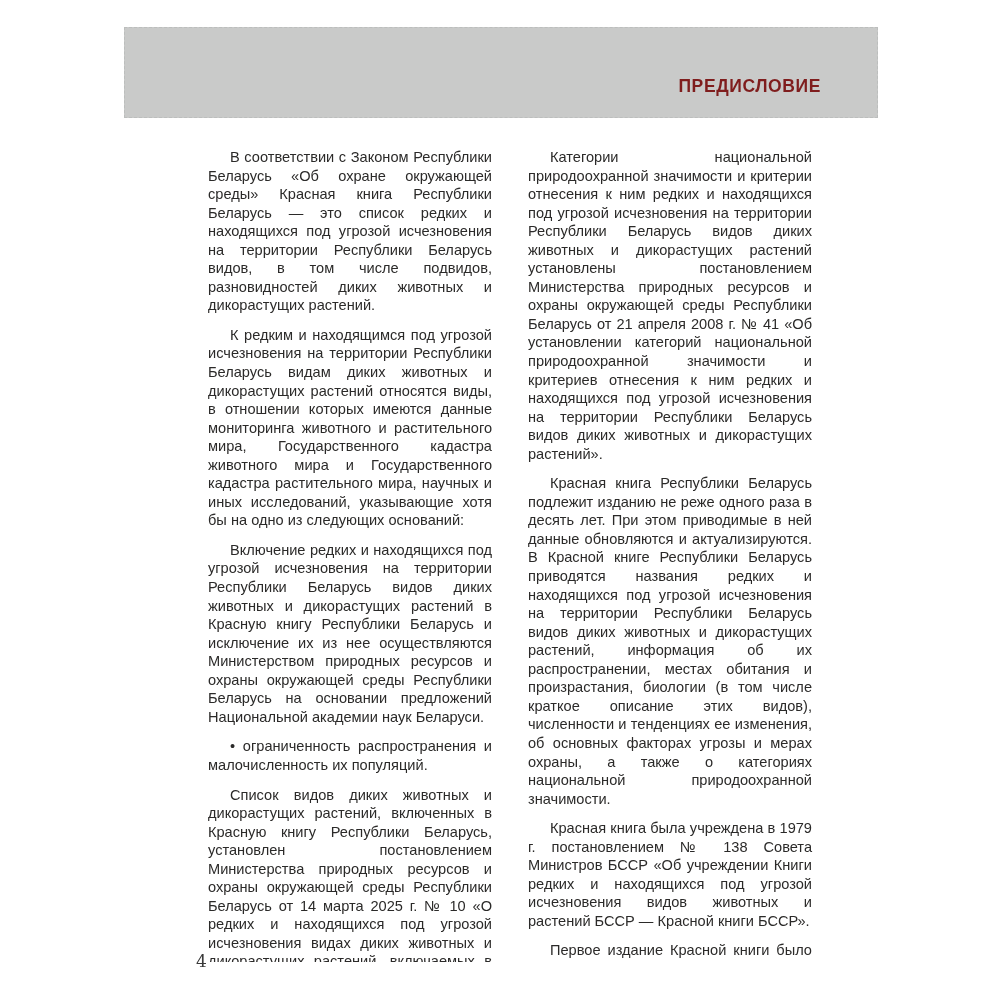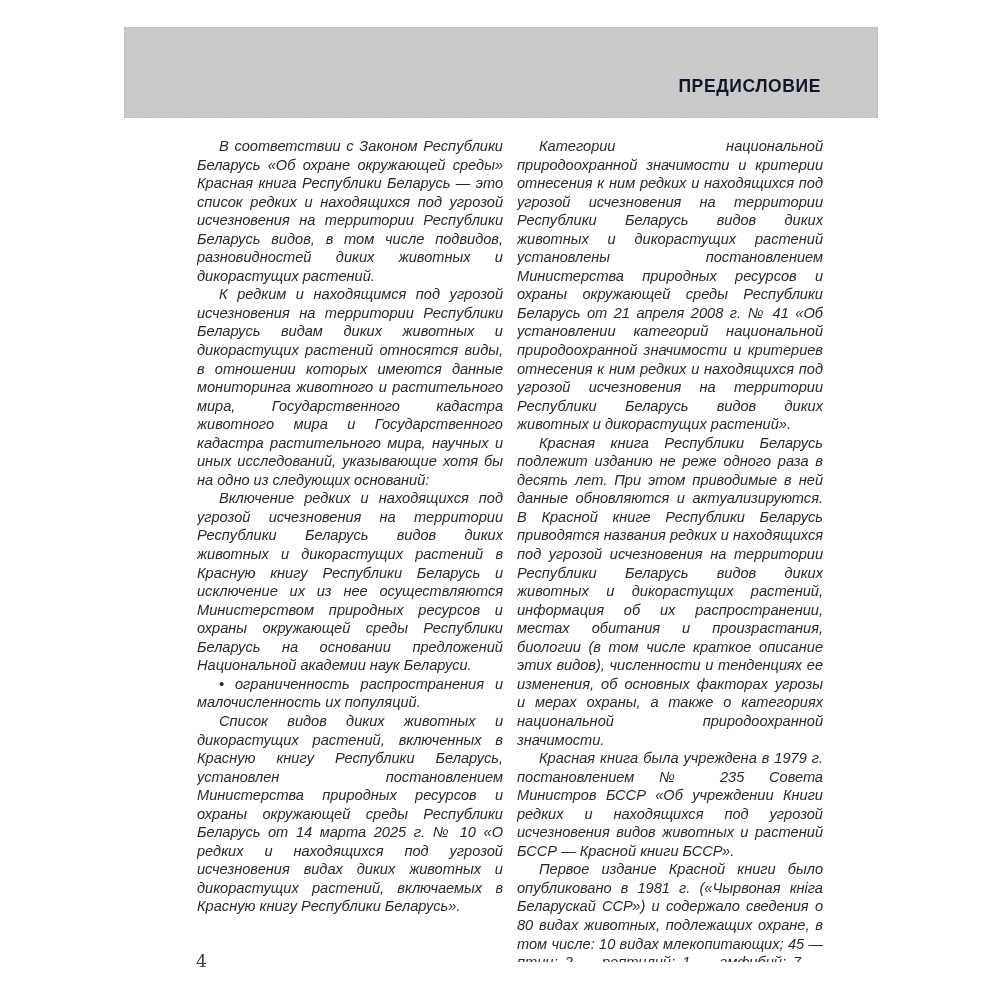--- a/index.html
+++ b/index.html
@@ -19,21 +19,21 @@
     left: 124px; top: 27px;
     width: 754px; height: 91px;
     background: #c9cac9;
     border: 1px dashed #bcbebd;
     display: flex;
     justify-content: flex-end;
     align-items: flex-end;
     padding: 0 56px 22px 0;
   }
   .header-title {
-    color: #0f172a;
+    color: #7f1d1d;
     font-weight: bold;
     font-size: 17.5px;
     letter-spacing: 0.6px;
     line-height: 1;
   }
   .text-column {
     position: absolute;
     top: 137px;
     width: 306px;
     height: 825px;
@@ -41,23 +41,22 @@
     font-size: 14.6px;
     line-height: 18.55px;
     text-align: justify;
     hyphens: auto;
     -webkit-hyphens: auto;
     overflow: hidden;
   }
   .col-left  { left: 197px; }
   .col-right { left: 517px; }
   .text-column p {
-    margin: 0;
+    margin: 11px;
     text-indent: 22px;
-    font-style: italic;
   }
   .text-column p.no-indent { text-indent: 0; }
   .page-number {
     position: absolute;
     left: 196px; top: 951px;
     font-family: "DejaVu Serif", "Liberation Serif", serif;
     font-size: 17px;
     color: #3a3a3a;
   }
 </style>
@@ -75,19 +74,19 @@
     <p>К редким и находящимся под угрозой исчезновения на территории Республики Беларусь видам диких животных и дикорастущих растений относятся виды, в отношении которых имеются данные мониторинга животного и растительного мира, Государственного кадастра животного мира и Государственного кадастра растительного мира, научных и иных исследований, указывающие хотя бы на одно из следующих оснований:</p>
     <p>Включение редких и находящихся под угрозой исчезновения на территории Республики Беларусь видов диких животных и дикорастущих растений в Красную книгу Республики Беларусь и исключение их из нее осуществляются Министерством природных ресурсов и охраны окружающей среды Республики Беларусь на основании предложений Национальной академии наук Беларуси.</p>
     <p>• ограниченность распространения и малочисленность их популяций.</p>
     <p>Список видов диких животных и дикорастущих растений, включенных в Красную книгу Республики Беларусь, установлен постановлением Министерства природных ресурсов и охраны окружающей среды Республики Беларусь от 14 марта 2025 г. № 10 «О редких и находящихся под угрозой исчезновения видах диких животных и дикорастущих растений, включаемых в Красную книгу Республики Беларусь».</p>
 
   </div>
 
   <div class="text-column col-right">
     <p>Категории национальной природоохранной значимости и критерии отнесения к ним редких и находящихся под угрозой исчезновения на территории Республики Беларусь видов диких животных и дикорастущих растений установлены постановлением Министерства природных ресурсов и охраны окружающей среды Республики Беларусь от 21 апреля 2008 г. № 41 «Об установлении категорий национальной природоохранной значимости и критериев отнесения к ним редких и находящихся под угрозой исчезновения на территории Республики Беларусь видов диких животных и дикорастущих растений».</p>
     <p>Красная книга Республики Беларусь подлежит изданию не реже одного раза в десять лет. При этом приводимые в ней данные обновляются и актуализируются. В Красной книге Республики Беларусь приводятся названия редких и находящихся под угрозой исчезновения на территории Республики Беларусь видов диких животных и дикорастущих растений, информация об их распространении, местах обитания и произрастания, биологии (в том числе краткое описание этих видов), численности и тенденциях ее изменения, об основных факторах угрозы и мерах охраны, а также о категориях национальной природоохранной значимости.</p>
-    <p>Красная книга была учреждена в 1979 г. постановлением № 235 Совета Министров БССР «Об учреждении Книги редких и находящихся под угрозой исчезновения видов животных и растений БССР — Красной книги БССР».</p>
+    <p>Красная книга была учреждена в 1979 г. постановлением № 138 Совета Министров БССР «Об учреждении Книги редких и находящихся под угрозой исчезновения видов животных и растений БССР — Красной книги БССР».</p>
     <p>Первое издание Красной книги было опубликовано в 1981 г. («Чырвоная кніга Беларускай ССР») и содержало сведения о 80 видах животных, подлежащих охране, в том числе: 10 видах млекопитающих; 45 — птиц; 2 — рептилий; 1 — амфибий; 7 — рыб; 9 — насекомых; 5 — ракообразных; 1 — двустворчатых моллюсков.</p>
   </div>
 
   <div class="page-number">4</div>
 
 </div>
 
 </body></html>

